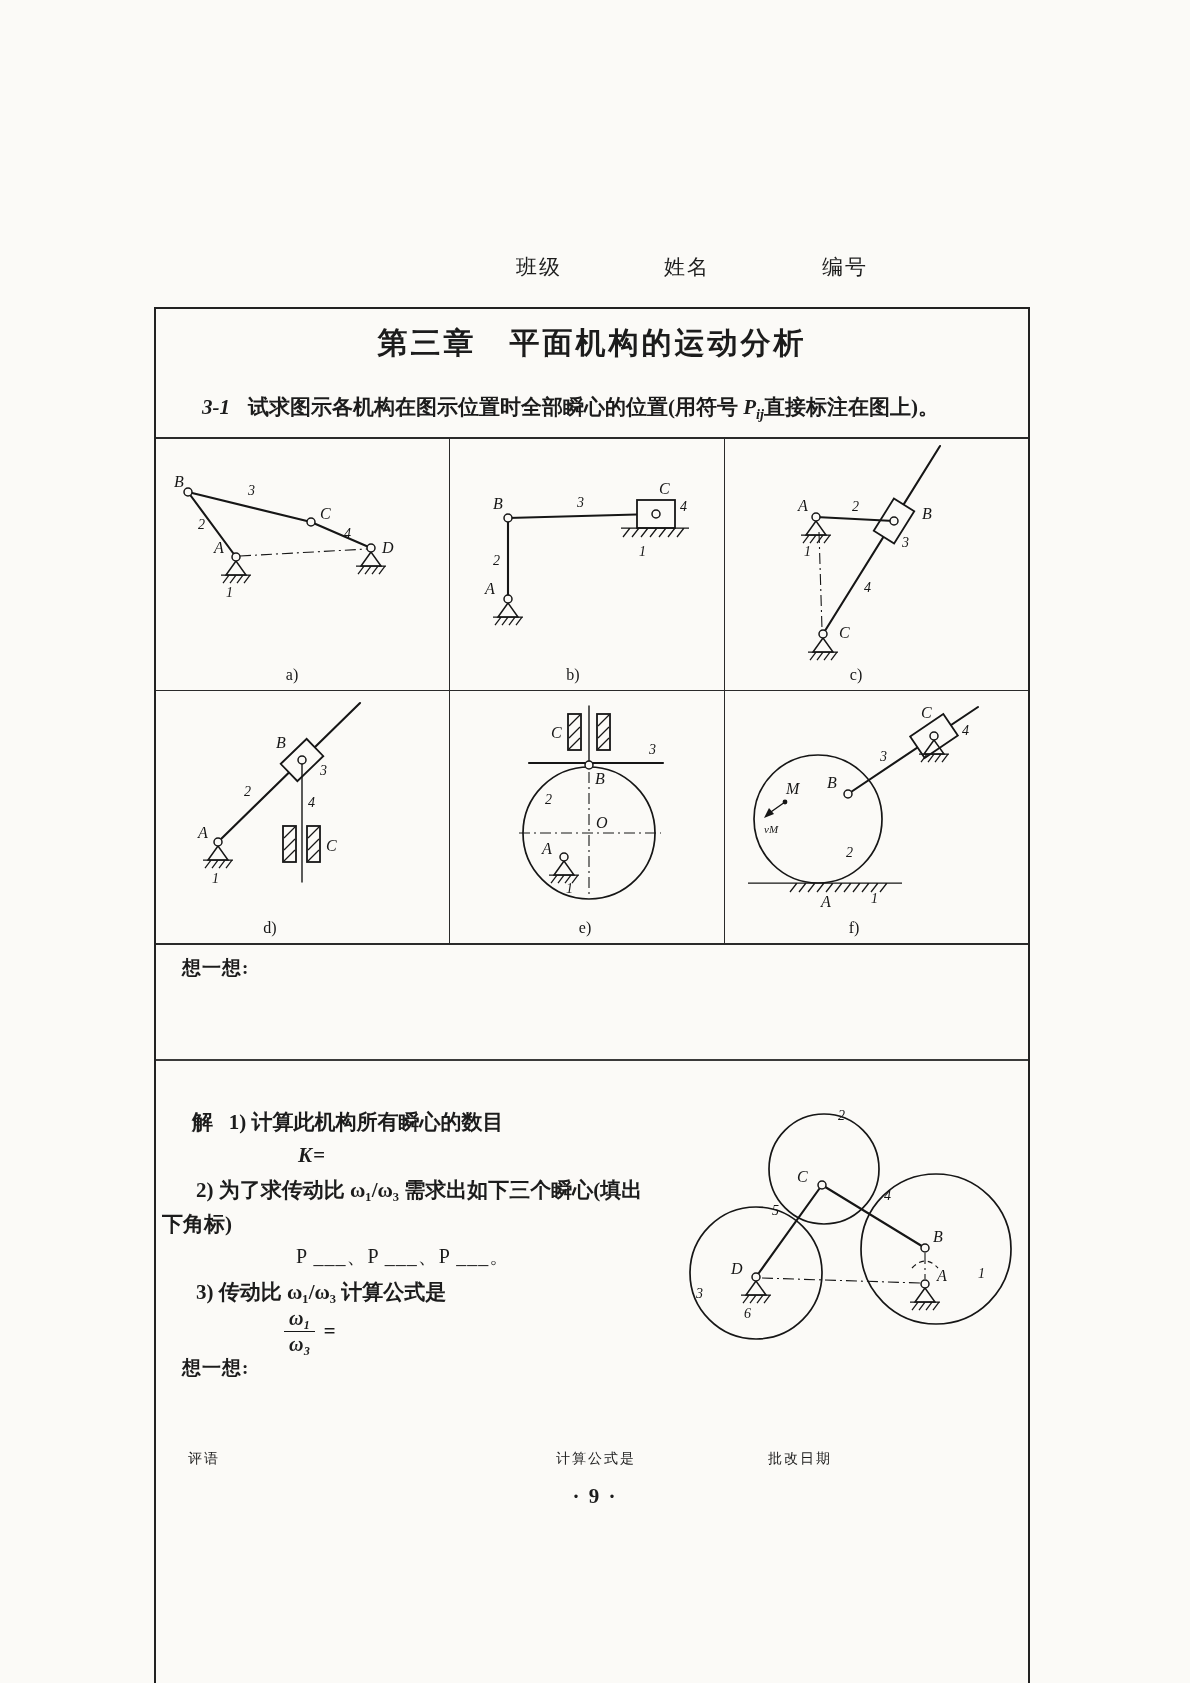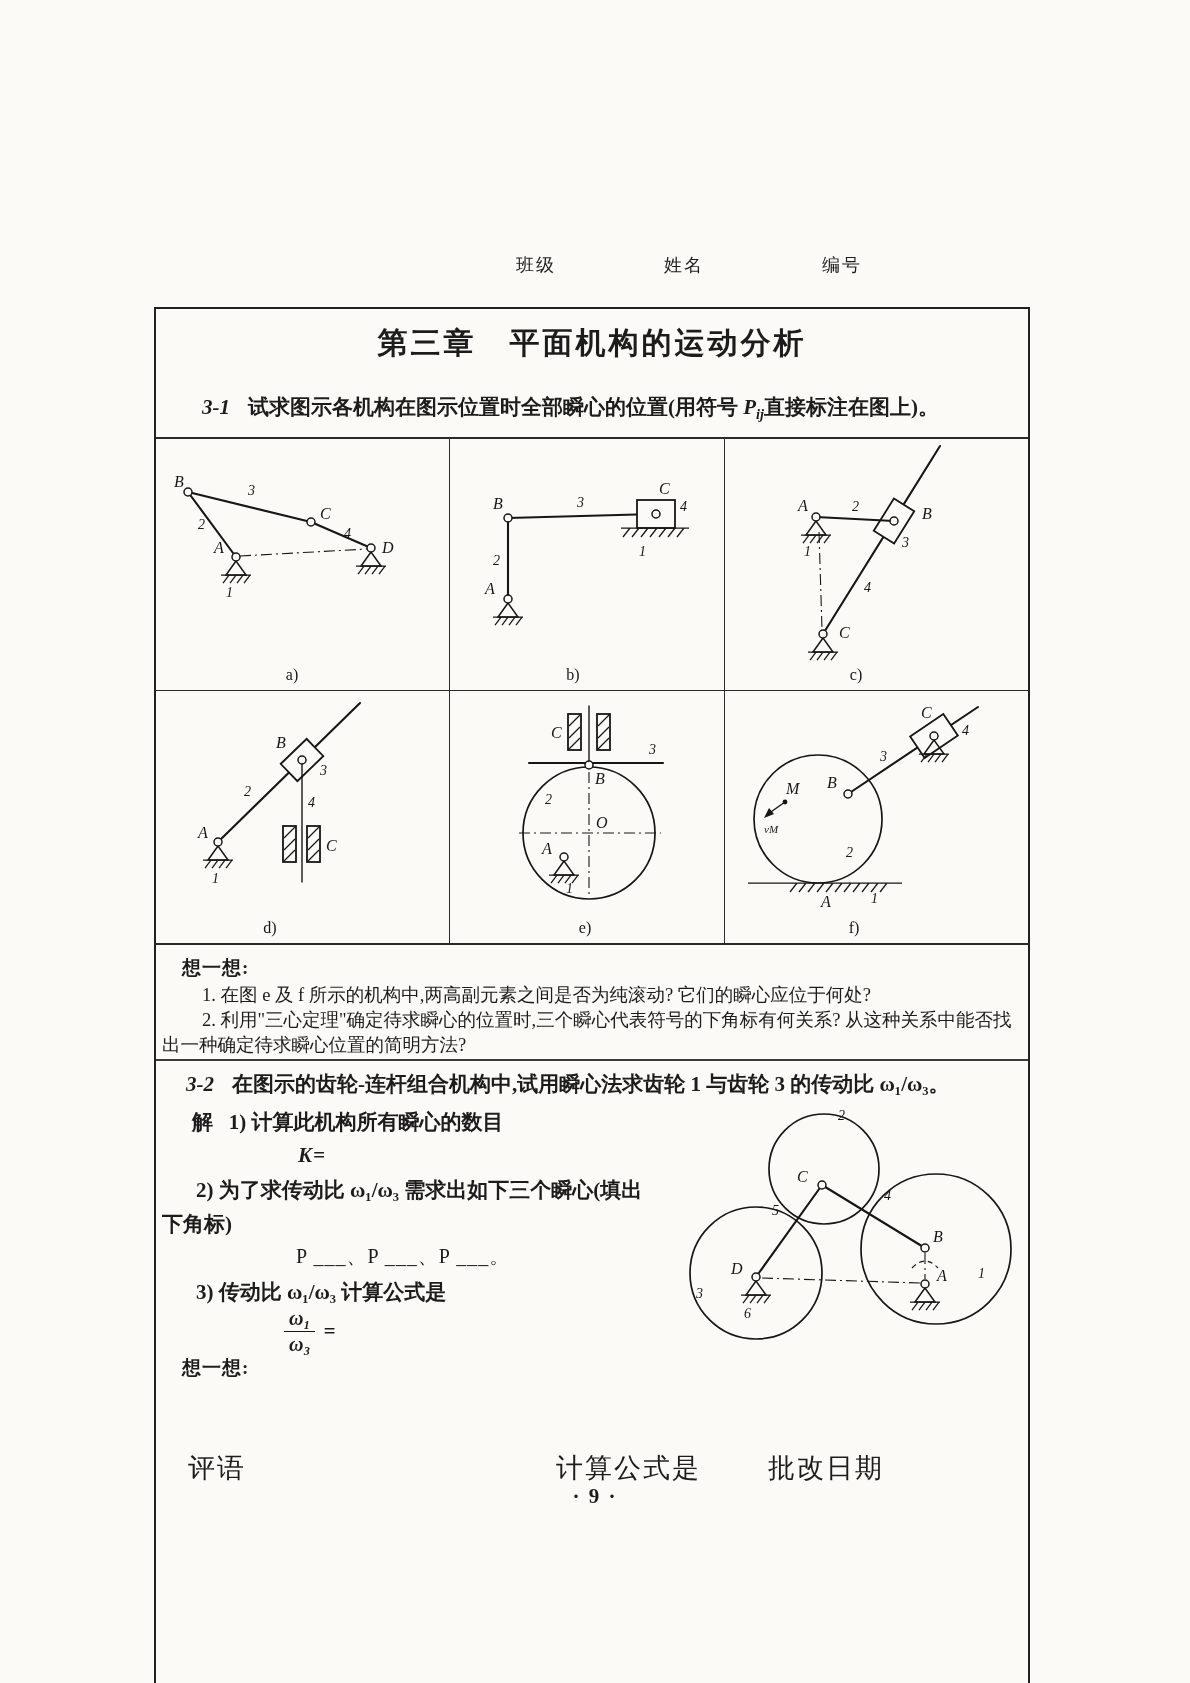--- a/index.html
+++ b/index.html
@@ -1,20 +1,20 @@
 <!DOCTYPE html>
 <html><head>
 <meta charset="utf-8">
 <style>
   html,body{margin:0;padding:0;background:#e9e9e7;}
   .page{position:relative;width:1190px;height:1683px;background:#fbfaf7;margin:0 auto;
         font-family:"Liberation Serif","DejaVu Serif",serif;color:#1c1c1c;overflow:hidden;}
   .abs{position:absolute;}
   .nowrap{white-space:nowrap;}
-  .hdr{font-size:18px;letter-spacing:2px;}
+  .hdr{font-size:21px;letter-spacing:2px;}
   .mainbox{position:absolute;left:154px;top:307px;width:876px;height:1459px;
            border:2.2px solid #222;box-sizing:border-box;}
   .title{position:absolute;top:14px;left:0;width:100%;text-align:center;
          font-size:30px;font-weight:bold;letter-spacing:3px;}
   .prob{font-size:21px;font-weight:bold;}
   .prob .pnum{margin-right:18px;}
   .var{font-style:italic;font-family:"Liberation Serif","DejaVu Serif",serif;}
   sub.var{font-size:0.68em;font-style:italic;}
   .hline{position:absolute;left:0;width:100%;height:0;border-top:2px solid #2a2a2a;}
   .hline.thin{border-top-width:1.6px;}
@@ -24,21 +24,21 @@
   .think-items{font-size:18.5px;line-height:25px;text-indent:40px;}
   .think-items div{text-indent:40px;}
   .step{font-size:21px;font-weight:bold;}
   .kline{font-size:21px;font-weight:bold;font-style:italic;letter-spacing:1px;}
   .pblanks{font-size:20px;letter-spacing:1px;}
   .frac{display:inline-block;text-align:center;vertical-align:middle;
         font-style:italic;font-size:20px;font-weight:bold;}
   .frac .top{display:block;border-bottom:1.6px solid #161616;padding:0 5px 1px 5px;}
   .frac .bot{display:block;padding-top:1px;}
   .fraceq{font-size:21px;font-weight:bold;font-style:italic;vertical-align:middle;margin-left:8px;}
-  .foot{font-size:27px;letter-spacing:2px;}
+  .foot{font-size:14px;letter-spacing:2px;}
   .pageno{position:absolute;top:1484px;left:0;width:100%;text-align:center;
           font-size:21px;font-weight:bold;letter-spacing:2px;}
   
   svg{overflow:visible;}
   svg text{font-family:"Liberation Serif","DejaVu Serif",serif;font-style:italic;
            font-size:16px;fill:#161616;}
   svg text.num{font-size:14px;}
   svg text.cap{font-style:normal;font-size:16px;}
   svg text.tiny{font-size:11px;}
   .lk{stroke:#161616;stroke-width:2.1;fill:none;stroke-linecap:round;}
@@ -198,30 +198,23 @@
       <text x="197" y="28">C</text>
       <text class="num" x="238" y="45">4</text>
       <text class="num" x="156" y="71">3</text>
       <text class="num" x="122" y="167">2</text>
       <text x="97" y="217">A</text>
       <text class="num" x="147" y="213">1</text>
       <text class="cap" x="130" y="243" text-anchor="middle">f)</text>
     </svg>
 
     <div class="abs think-title nowrap" style="left:26px;top:646px">想一想:</div>
-    <div class="abs think-items" style="left:6px;top:674px;width:858px">
-      <div>1. 在图 e 及 f 所示的机构中,两高副元素之间是否为纯滚动? 它们的瞬心应位于何处?</div>
-      <div>2. 利用"三心定理"确定待求瞬心的位置时,三个瞬心代表符号的下角标有何关系? 从这种关系中能否找出一种确定待求瞬心位置的简明方法?</div>
-    </div>
 
     <div class="sep" style="top:750px"></div>
 
-    <div class="abs prob nowrap" style="left:30px;top:761px">
-      <span class="pnum var">3-2</span><span>在图示的齿轮-连杆组合机构中,试用瞬心法求齿轮 1 与齿轮 3 的传动比 ω₁/ω₃。</span>
-    </div>
     <div class="abs step nowrap" style="left:36px;top:799px">
       <span>解</span>&nbsp;&nbsp;&nbsp;<span>1) 计算此机构所有瞬心的数目</span>
     </div>
     <div class="abs kline nowrap" style="left:142px;top:834px">K=</div>
     <div class="abs step nowrap" style="left:40px;top:867px">2) 为了求传动比 ω₁/ω₃ 需求出如下三个瞬心(填出</div>
     <div class="abs step nowrap" style="left:6px;top:901px">下角标)</div>
     <div class="abs pblanks nowrap" style="left:140px;top:934px">P ___、P ___、P ___。</div>
     <div class="abs step nowrap" style="left:40px;top:969px">3) 传动比 ω₁/ω₃ 计算公式是</div>
     <div class="abs nowrap" style="left:128px;top:998px">
       <span class="frac"><span class="top">ω₁</span><span class="bot">ω₃</span></span><span class="fraceq">=</span>

